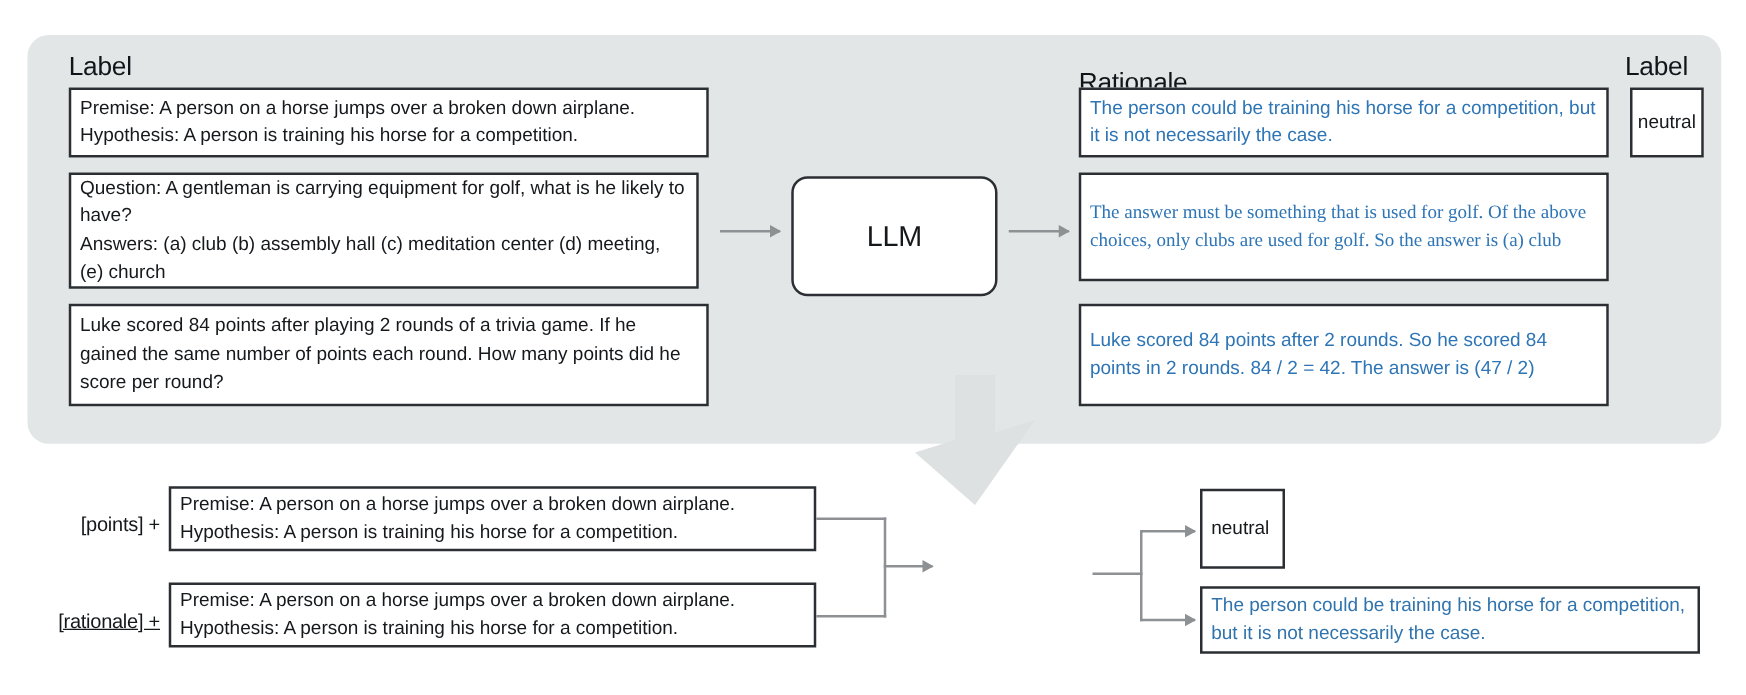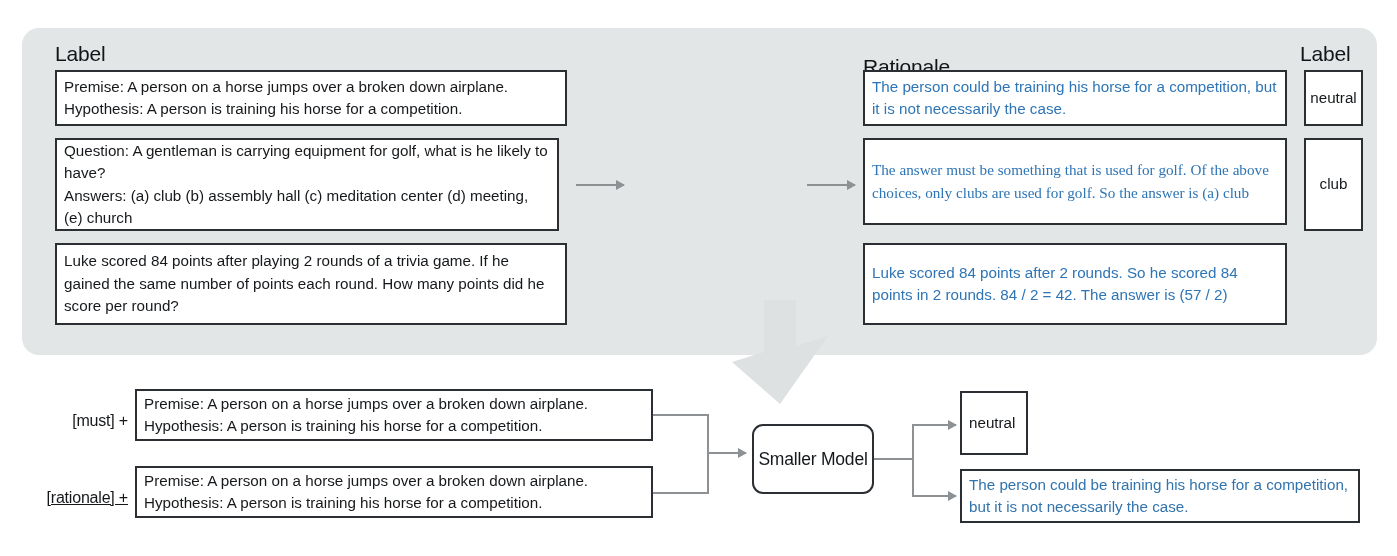--- a/index.html
+++ b/index.html
@@ -84,69 +84,66 @@
     <div class="txt" style="white-space:pre-line;">Question: A gentleman is carrying equipment for golf, what is he likely to have?
 Answers: (a) club (b) assembly hall (c) meditation center (d) meeting, (e) church</div>
   </div>
 
   <div class="box" style="left:55px;top:243px;width:512px;height:82px;">
     <div class="txt">Luke scored 84 points after playing 2 rounds of a trivia game. If he gained the same number of points each round. How many points did he score per round?</div>
   </div>
 
   <div class="arrow" style="left:576px;top:184px;width:48px;"></div>
 
+  <div class="rbox" style="left:633px;top:141px;width:165px;height:96px;">LLM</div>
 
   <div class="arrow" style="left:807px;top:184px;width:48px;"></div>
 
   <div class="box blue" style="left:863px;top:70px;width:424px;height:56px;">
     <div class="txt">The person could be training his horse for a competition, but it is not necessarily the case.</div>
   </div>
 
   <div class="box blue" style="left:863px;top:138px;width:424px;height:87px;font-family:Liberation Serif, serif;">
     <div class="txt">The answer must be something that is used for golf. Of the above choices, only clubs are used for golf. So the answer is (a) club</div>
   </div>
 
   <div class="box blue" style="left:863px;top:243px;width:424px;height:82px;">
-    <div class="txt">Luke scored 84 points after 2 rounds. So he scored 84 points in 2 rounds. 84 / 2 = 42. The answer is (57 / 2)</div>
+    <div class="txt">Luke scored 84 points after 2 rounds. So he scored 84 points in 2 rounds. 84 / 2 = 42. The answer is (47 / 2)</div>
   </div>
 
   <div class="box center" style="left:1304px;top:70px;width:59px;height:56px;">
     <div class="txt">neutral</div>
   </div>
 
-  <div class="box center" style="left:1304px;top:138px;width:59px;height:93px;">
-    <div class="txt">club</div>
-  </div>
 
 
   <div class="bigarrow">
     <svg width="210" height="110" viewBox="0 0 210 110">
       <path d="M 0 0 L 120 0 L 120 46 L 152 36 L 104 104 L 56 62 L 88 52 L 88 0 Z" fill="#dde1e1"></path>
     </svg>
   </div>
 
-  <div class="prefix" style="left:0px;top:412px;width:128px;">[must] +</div>
+  <div class="prefix" style="left:0px;top:412px;width:128px;">[points] +</div>
   <div class="prefix" style="left:0px;top:489px;width:128px;text-decoration:underline;">[rationale] +</div>
 
   <div class="box" style="left:135px;top:389px;width:518px;height:52px;">
     <div class="txt" style="white-space:pre-line;">Premise: A person on a horse jumps over a broken down airplane.
 Hypothesis: A person is training his horse for a competition.</div>
   </div>
 
   <div class="box" style="left:135px;top:466px;width:518px;height:52px;">
     <div class="txt" style="white-space:pre-line;">Premise: A person on a horse jumps over a broken down airplane.
 Hypothesis: A person is training his horse for a competition.</div>
   </div>
 
   <div class="ln-h" style="left:653px;top:414px;width:56px;"></div>
   <div class="ln-h" style="left:653px;top:492px;width:56px;"></div>
   <div class="ln-v" style="left:707px;top:414px;height:80px;"></div>
   <div class="arrow" style="left:707px;top:452px;width:39px;"></div>
 
-  <div class="rbox small" style="left:752px;top:424px;width:122px;height:70px;">Smaller Model</div>
 
   <div class="ln-h" style="left:874px;top:458px;width:40px;"></div>
   <div class="ln-v" style="left:912px;top:425px;height:72px;"></div>
   <div class="ln-h" style="left:912px;top:424px;width:2px;"></div>
   <div class="arrow" style="left:912px;top:424px;width:44px;"></div>
   <div class="arrow" style="left:912px;top:495px;width:44px;"></div>
 
   <div class="box" style="left:960px;top:391px;width:68px;height:64px;">
     <div class="txt">neutral</div>
   </div>

